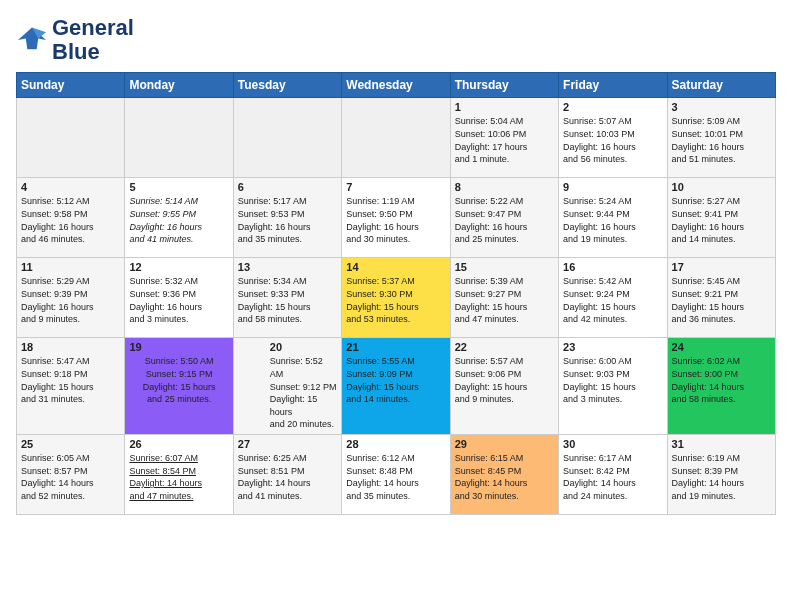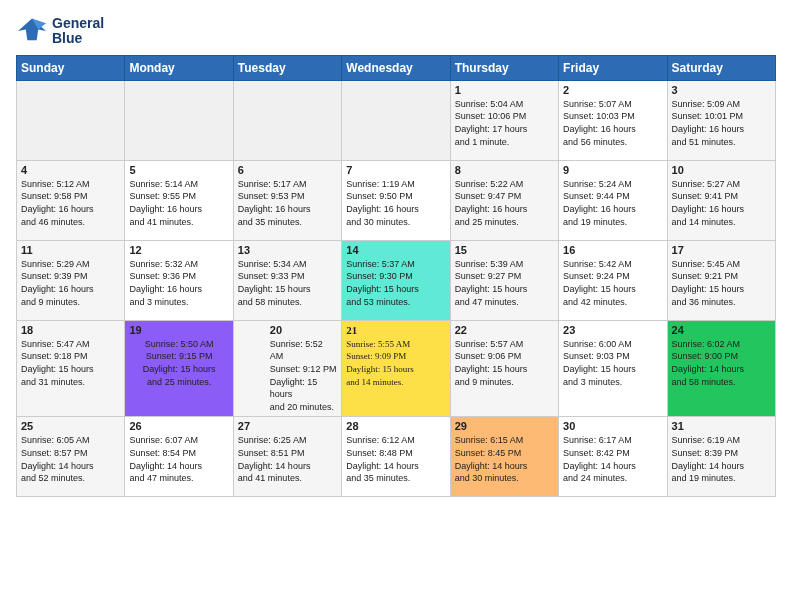--- a/index.html
+++ b/index.html
@@ -15,21 +15,21 @@
       justify-content: space-between;
       align-items: flex-start;
       margin-bottom: 8px;
     }
     .logo {
       display: flex;
       align-items: center;
       gap: 4px;
     }
     .logo-text {
-      font-size: 14px;
+      font-size: 22px;
       font-weight: bold;
       color: #1a3a6b;
       line-height: 1.1;
     }
     .logo-bird {
       width: 32px;
       height: 28px;
     }
     .title-block {
       text-align: right;
@@ -156,21 +156,21 @@
       <tr>
         <td style="background: rgb(245, 245, 245);">
           <span class="day-num">4</span>
           <div class="cell-content" style="white-space: pre-line;">Sunrise: 5:12 AM
 Sunset: 9:58 PM
 Daylight: 16 hours
 and 46 minutes.</div>
         </td>
         <td style="background: rgb(255, 255, 255);">
           <span class="day-num">5</span>
-          <div class="cell-content" style="white-space: pre-line;">Sunrise: 5:14 AM
+          <div class="cell-content" style="white-space: pre-line; font-style: italic;">Sunrise: 5:14 AM
 Sunset: 9:55 PM
 Daylight: 16 hours
 and 41 minutes.</div>
         </td>
         <td style="background: rgb(245, 245, 245);">
           <span class="day-num">6</span>
           <div class="cell-content" style="white-space: pre-line;">Sunrise: 5:17 AM
 Sunset: 9:53 PM
 Daylight: 16 hours
 and 35 minutes.</div>
@@ -219,21 +219,21 @@
 Daylight: 16 hours
 and 3 minutes.</div>
         </td>
         <td style="background: rgb(245, 245, 245);">
           <span class="day-num">13</span>
           <div class="cell-content" style="white-space: pre-line;">Sunrise: 5:34 AM
 Sunset: 9:33 PM
 Daylight: 15 hours
 and 58 minutes.</div>
         </td>
-        <td style="background: #5eead4; margin-left: 38px;">
+        <td style="background: #fde047; margin-left: 38px;">
           <span class="day-num">14</span>
           <div class="cell-content" style="white-space: pre-line;">Sunrise: 5:37 AM
 Sunset: 9:30 PM
 Daylight: 15 hours
 and 53 minutes.</div>
         </td>
         <td style="background: rgb(245, 245, 245);">
           <span class="day-num">15</span>
           <div class="cell-content" style="white-space: pre-line;">Sunrise: 5:39 AM
 Sunset: 9:27 PM
@@ -270,21 +270,21 @@
 Daylight: 15 hours
 and 25 minutes.</div>
         </td>
         <td style="background: rgb(245, 245, 245); padding-left: 36px;">
           <span class="day-num">20</span>
           <div class="cell-content" style="white-space: pre-line;">Sunrise: 5:52 AM
 Sunset: 9:12 PM
 Daylight: 15 hours
 and 20 minutes.</div>
         </td>
-        <td style="background: #fde047; font-family: Liberation Serif, serif;">
+        <td style="background: #0ea5e9;">
           <span class="day-num">21</span>
           <div class="cell-content" style="white-space: pre-line;">Sunrise: 5:55 AM
 Sunset: 9:09 PM
 Daylight: 15 hours
 and 14 minutes.</div>
         </td>
         <td style="background: rgb(245, 245, 245);">
           <span class="day-num">22</span>
           <div class="cell-content" style="white-space: pre-line;">Sunrise: 5:57 AM
 Sunset: 9:06 PM
@@ -309,21 +309,21 @@
       <tr>
         <td style="background: rgb(245, 245, 245);">
           <span class="day-num">25</span>
           <div class="cell-content" style="white-space: pre-line;">Sunrise: 6:05 AM
 Sunset: 8:57 PM
 Daylight: 14 hours
 and 52 minutes.</div>
         </td>
         <td style="background: rgb(255, 255, 255);">
           <span class="day-num">26</span>
-          <div class="cell-content" style="white-space: pre-line;">Sunrise: 6:07 AM
+          <div class="cell-content" style="white-space: pre-line; text-decoration: underline;">Sunrise: 6:07 AM
 Sunset: 8:54 PM
 Daylight: 14 hours
 and 47 minutes.</div>
         </td>
         <td style="background: rgb(245, 245, 245);">
           <span class="day-num">27</span>
           <div class="cell-content" style="white-space: pre-line;">Sunrise: 6:25 AM
 Sunset: 8:51 PM
 Daylight: 14 hours
 and 41 minutes.</div>

